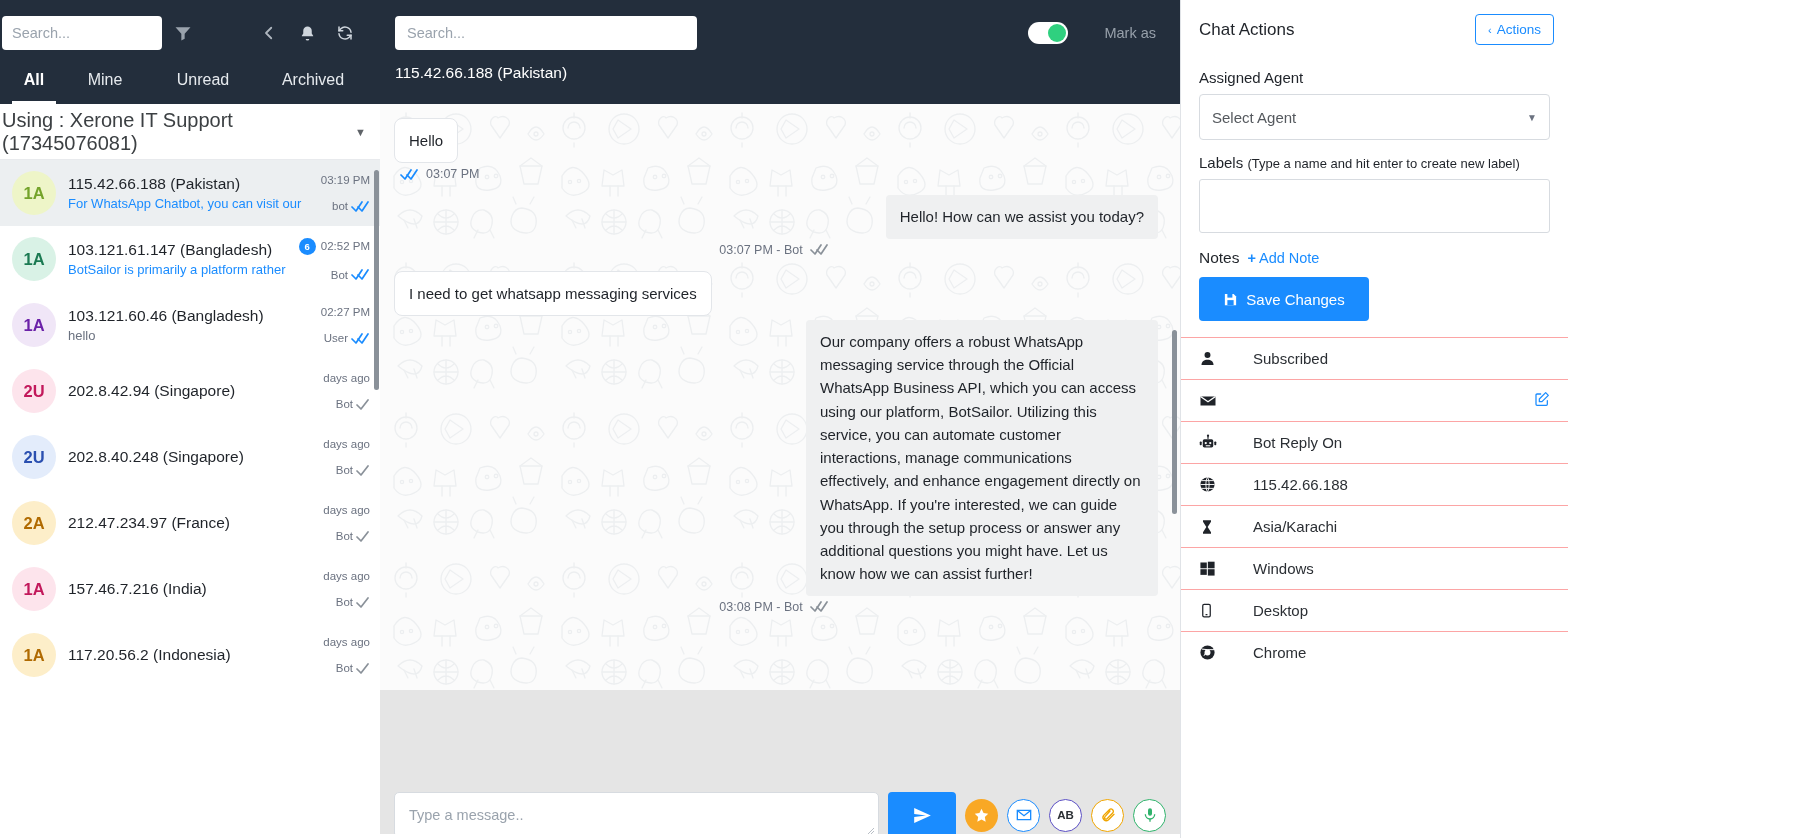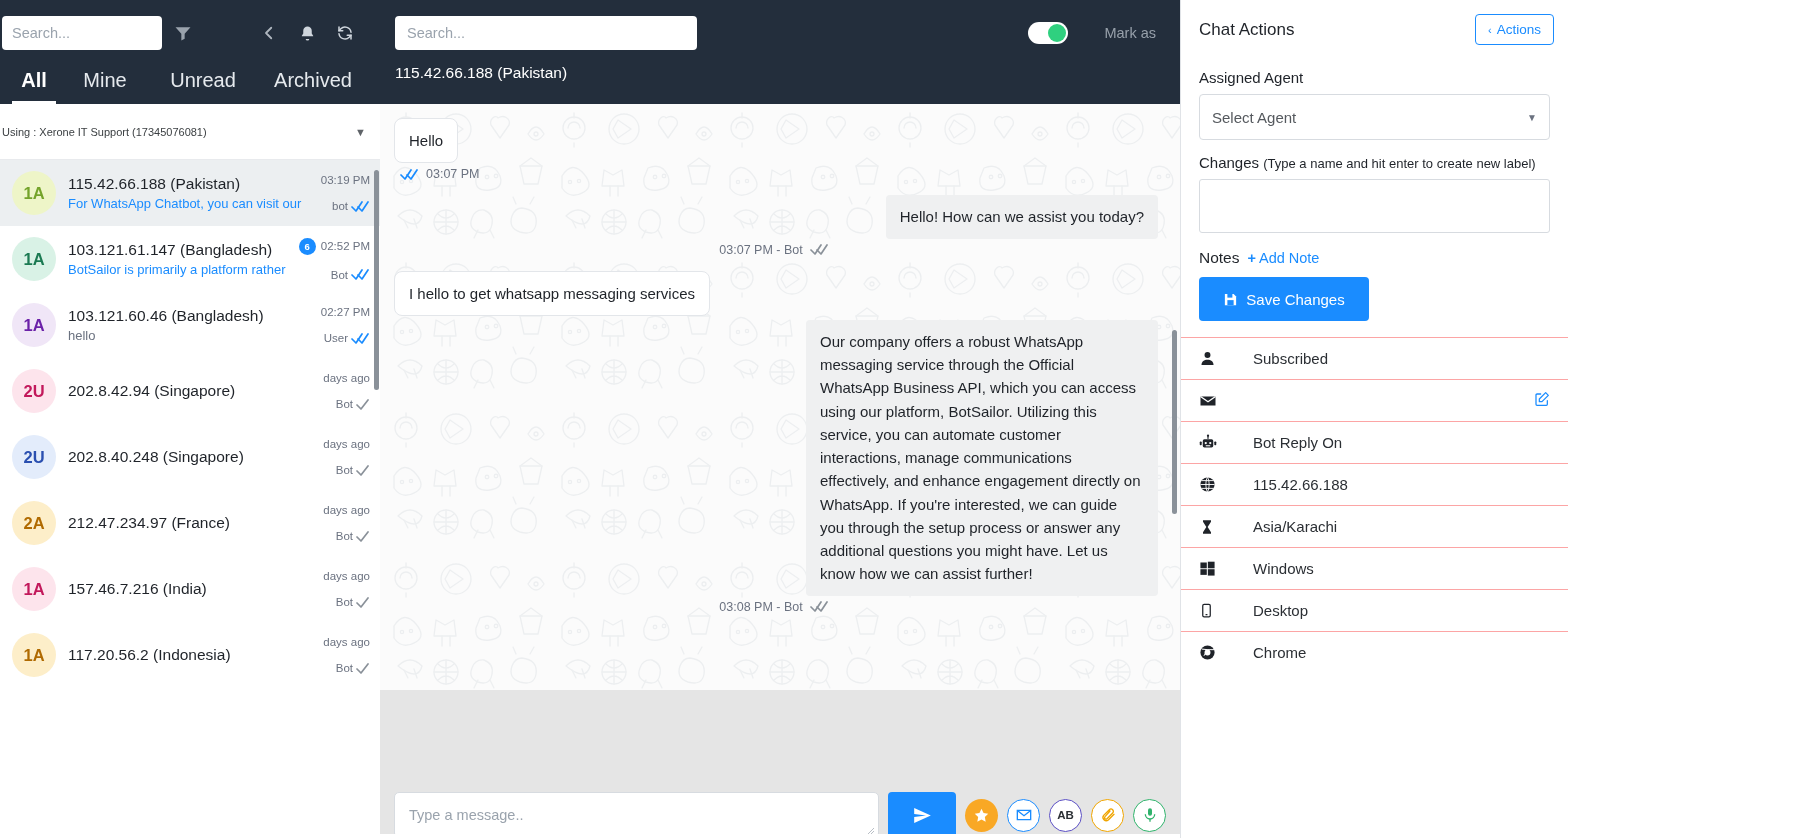--- a/index.html
+++ b/index.html
@@ -26,36 +26,36 @@
   .icon-btn {
     width:38px; height:38px; display:flex; align-items:center; justify-content:center;
     background:transparent; border:none; cursor:pointer; color:#c9d1d9;
   }
   .icon-btn.filter { width:42px; }
   .icon-btn svg { display:block; }
 
   .tabs { display:flex; height:48px; align-items:stretch; }
   .tab {
     display:flex; align-items:center; justify-content:center;
-    color:#e6eaee; font-size:20px; cursor:pointer; position:relative;
+    color:#e6eaee; font-size:16px; cursor:pointer; position:relative;
     padding:0 4px;
   }
   .tab.t-all { width:56px; margin-left:6px; font-weight:bold; color:#fff; }
   .tab.t-mine { width:86px; }
   .tab.t-unread { width:110px; }
   .tab.t-arch { width:110px; }
   .tab.active::after {
     content:""; position:absolute; left:6px; right:6px; bottom:0; height:3px; background:#ffffff;
   }
 
   .using-bar {
     height:56px; display:flex; align-items:center; justify-content:space-between;
     padding:0 14px 0 0; border-bottom:1px solid #e8eaed; background:#fff;
   }
-  .using-text { font-size:11px; color:#3c4043; }
+  .using-text { font-size:20px; color:#3c4043; }
   .caret-down { color:#5f6368; font-size:11px; }
 
   .conv-list { height: 682px; overflow:hidden; background:#fff; }
   .conv {
     display:flex; align-items:center; padding:10px 10px 10px 12px; cursor:pointer;
     position:relative; min-height:66px;
   }
   .conv.selected { background:#eceff1; }
   .avatar {
     width:44px; height:44px; border-radius:50%; flex:0 0 44px;
@@ -463,21 +463,21 @@
           <div class="meta out">
             <span>03:07 PM - Bot</span>
             <span class="ticks">
               <svg width="19" height="11" viewBox="0 0 19 11" fill="none" stroke="#8a9199" stroke-width="1.7" stroke-linecap="round" stroke-linejoin="round">
                 <polyline points="1,6 5,10 11,1"></polyline>
                 <polyline points="7,6 11,10 17,1"></polyline>
               </svg>
             </span>
           </div>
           <div class="msg-row in">
-            <div class="bubble in">I hello to get whatsapp messaging services</div>
+            <div class="bubble in">I need to get whatsapp messaging services</div>
           </div>
           <div class="msg-row out">
             <div class="bubble out">Our company offers a robust WhatsApp messaging service through the Official WhatsApp Business API, which you can access using our platform, BotSailor. Utilizing this service, you can automate customer interactions, manage communications effectively, and enhance engagement directly on WhatsApp. If you're interested, we can guide you through the setup process or answer any additional questions you might have. Let us know how we can assist further!</div>
           </div>
           <div class="meta out">
             <span>03:08 PM - Bot</span>
             <span class="ticks">
               <svg width="19" height="11" viewBox="0 0 19 11" fill="none" stroke="#8a9199" stroke-width="1.7" stroke-linecap="round" stroke-linejoin="round">
                 <polyline points="1,6 5,10 11,1"></polyline>
                 <polyline points="7,6 11,10 17,1"></polyline>
@@ -544,21 +544,21 @@
     </div>
 
     <div class="rc-body">
       <div class="field-label">Assigned Agent</div>
       <div class="select-box">
         <span>Select Agent</span>
         <span style="font-size:10px; color:#6b7280;">▼</span>
       </div>
 
       <div class="field-label">
-        <span>Changes</span>
+        <span>Labels</span>
         <span class="hint">(Type a name and hit enter to create new label)</span>
       </div>
       <div class="labels-box"></div>
 
       <div class="notes-row">
         <span class="notes-label">Notes</span>
         <span class="add-note">
           <span style="font-weight:bold;">+</span>
           <span>Add Note</span>
         </span>

